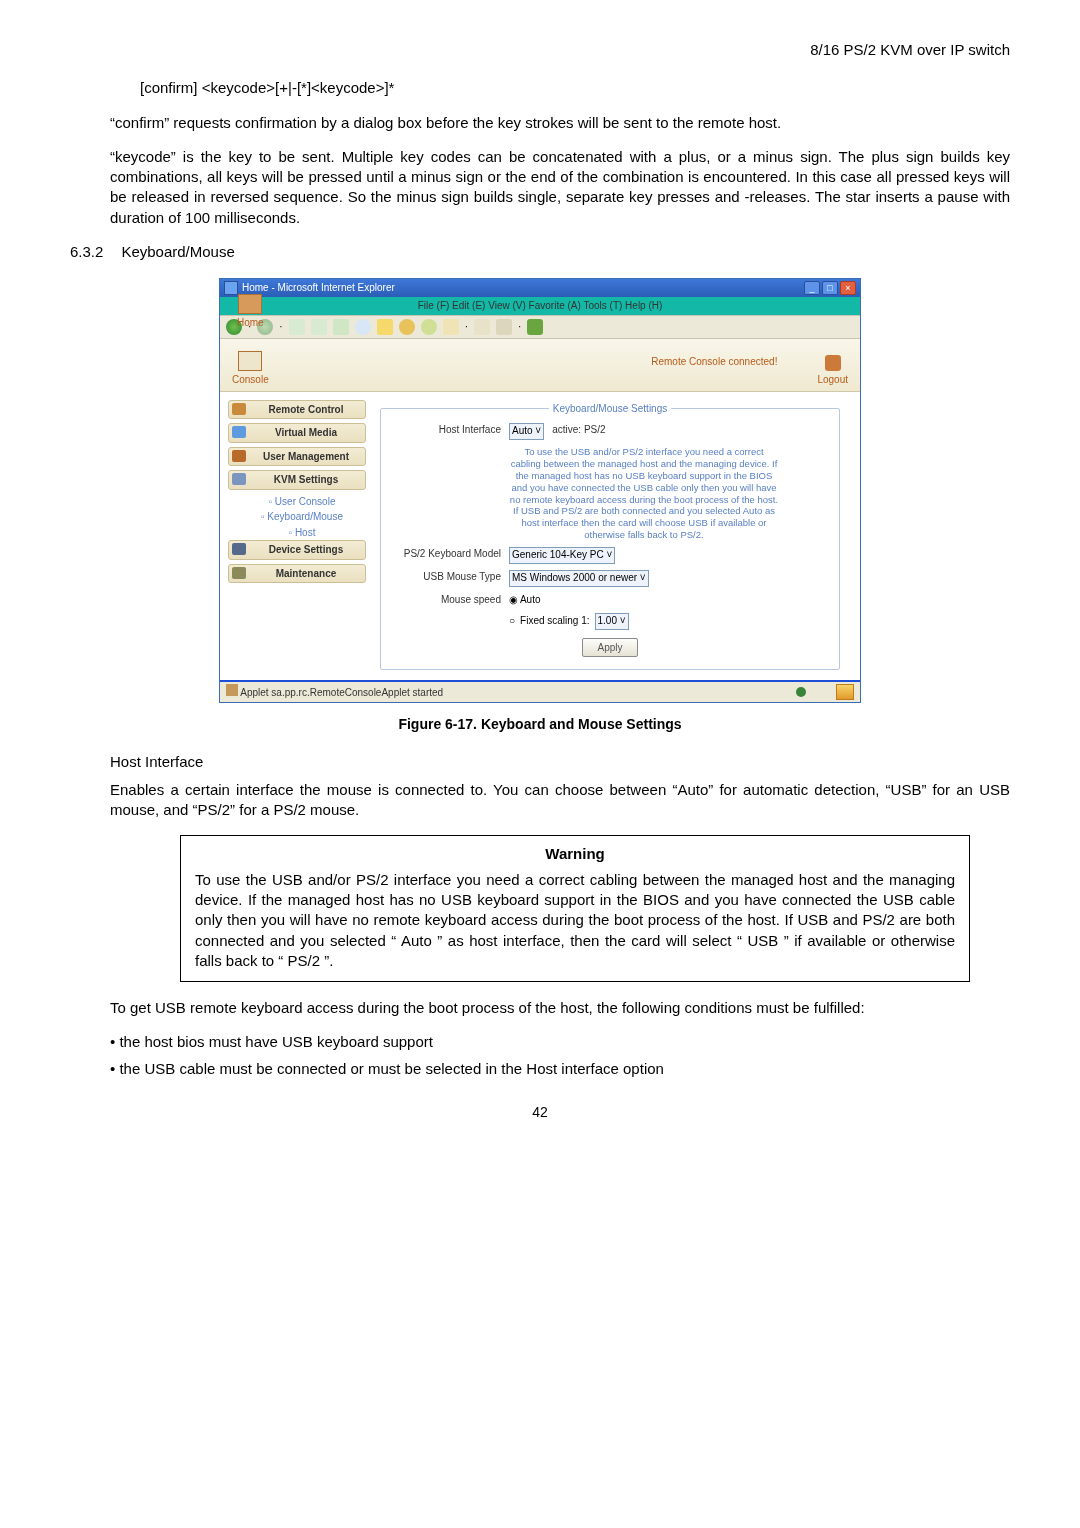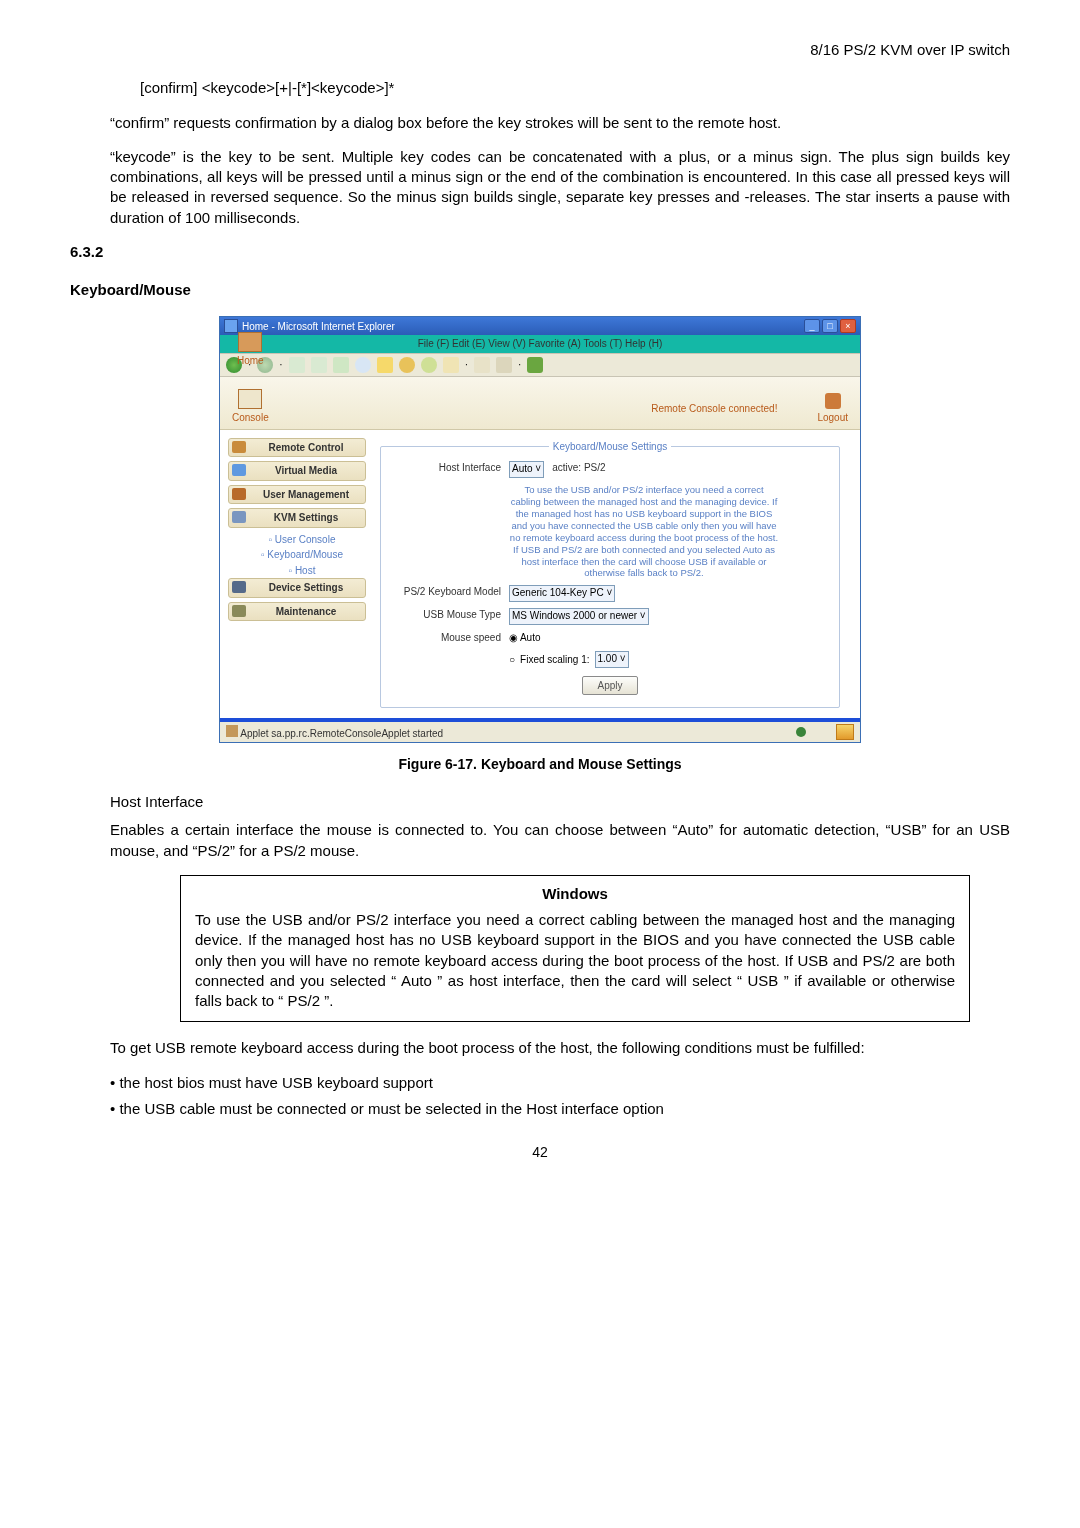--- a/index.html
+++ b/index.html
@@ -19,25 +19,24 @@
   .code-line {
     font-family: Arial, Helvetica, sans-serif;
     margin-left: 70px;
     margin-bottom: 14px;
   }
   p.body-text {
     text-align: justify;
     margin: 0 0 14px 40px;
   }
   .sect-heading {
-    font-weight: bold;
+    font-weight: normal;
     margin: 14px 0 16px 0;
     display: flex;
     gap: 18px;
-    flex-direction: column;
   }
   .figure-wrap {
     text-align: center;
     margin: 6px 0 10px 0;
   }
   .figure-caption {
     text-align: center;
     font-weight: bold;
     font-size: 14px;
     margin: 12px 0 18px 0;
@@ -120,21 +119,21 @@
   .app-top{
     background:linear-gradient(#f9f6ea,#efe9d0);
     border-bottom:1px solid #d0c8a8;
     padding:6px 12px 4px 12px;
     display:flex; justify-content:space-between; align-items:flex-end;
     height:42px;
   }
   .app-top-left{ display:flex; gap:22px; flex-direction:column;}
   .app-top-item{ text-align:center; font-size:10px; color:#b85a1a; }
   .app-top-item .ico{ width:22px; height:18px; background:#d79a5a; border:1px solid #b07030; margin:0 auto 2px;}
-  .app-top-right{ font-size:10px; color:#b85a1a; display:flex; gap:40px; align-items:center;}
+  .app-top-right{ font-size:10px; color:#b85a1a; display:flex; gap:40px; align-items:flex-start;}
   .app-logout .ico{ width:16px; height:16px; background:#cc7a3a; border-radius:3px; margin:0 auto 2px;}
 
   .app-main{ display:flex; min-height:240px; }
   .app-side{
     width:138px; padding:8px 6px 8px 8px;
   }
   .side-major{
     background:linear-gradient(#f3ecd4,#eae0c0);
     border:1px solid #cbbf95;
     border-radius:3px;
@@ -163,21 +162,21 @@
     font-size:9.5px; color:#5a80c5; max-width:270px; line-height:1.25;
   }
   .radio-row{ display:flex; align-items:center; gap:5px; font-size:10px; margin-left:118px; margin-bottom:4px;}
   .apply-wrap{ text-align:center; margin-top:8px;}
   .apply-btn{
     display:inline-block; border:1px solid #8a8a8a; background:linear-gradient(#fdfdfb,#e6e3d4);
     padding:2px 14px; font-size:10px; color:#555; border-radius:2px;
   }
 
   .ie-status{
-    background:#ece9d8; border-top:4px solid #1d4ed8; padding:2px 6px; font-size:10px;
+    background:#ece9d8; border-top:2px solid #1d4ed8; padding:2px 6px; font-size:10px;
     display:flex; justify-content:space-between; align-items:center; color:#333;
   }
   .ie-status .dot{ width:10px; height:10px; background:#3a843a; border-radius:50%; display:inline-block;}
   .ie-logo{ width:16px; height:14px; background:linear-gradient(#f7d46a,#e29a2b); border:1px solid #c07a18;}
 </style>
 </head>
 <body>
 
 <div class="header-right">8/16 PS/2 KVM over IP switch</div>
 
@@ -317,21 +316,21 @@
     </div>
   </div>
 </div>
 
 <div class="figure-caption">Figure 6-17. Keyboard and Mouse Settings</div>
 
 <div class="section-label">Host Interface</div>
 <p class="body-text">Enables a certain interface the mouse is connected to. You can choose between “Auto” for automatic detection, “USB” for an USB mouse, and “PS/2” for a PS/2 mouse.</p>
 
 <div class="warning-box">
-  <div class="warning-title">Windows</div>
+  <div class="warning-title">Warning</div>
   <div class="warning-body">To use the USB and/or PS/2 interface you need a correct cabling between the managed host and the managing device. If the managed host has no USB keyboard support in the BIOS and you have connected the USB cable only then you will have no remote keyboard access during the boot process of the host. If USB and PS/2 are both connected and you selected “ Auto ” as host interface, then the card will select “ USB ” if available or otherwise falls back to “ PS/2 ”.</div>
 </div>
 
 <p class="body-text">To get USB remote keyboard access during the boot process of the host, the following conditions must be fulfilled:</p>
 <div class="bullet">• the host bios must have USB keyboard support</div>
 <div class="bullet">• the USB cable must be connected or must be selected in the Host interface option</div>
 
 <div class="page-num">42</div>
 
 </body></html>

